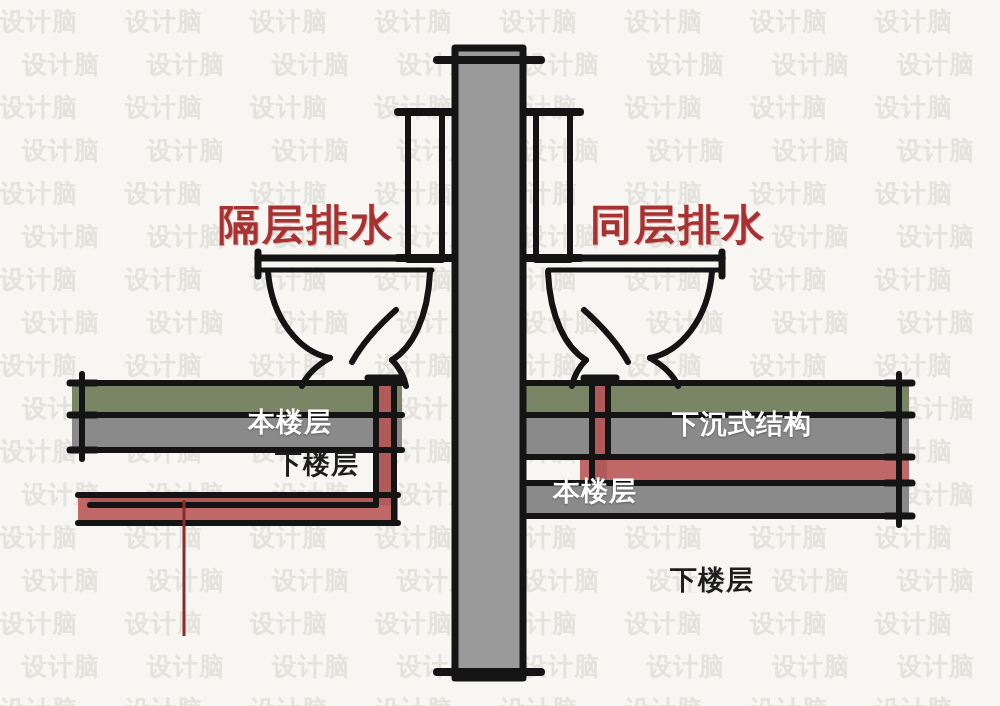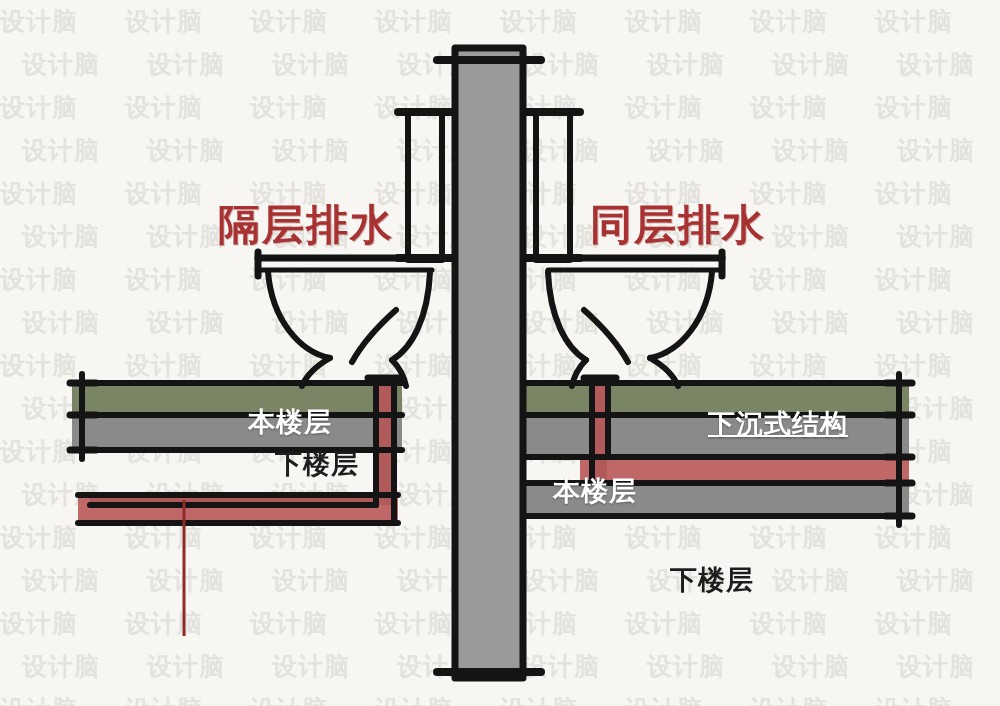--- a/index.html
+++ b/index.html
@@ -329,18 +329,18 @@
 
   <svg class="art" width="1000" height="706" viewBox="0 0 1000 706">
     <line id="leader" stroke="#8e2b28" stroke-width="3" x1="184" y1="500" x2="184" y2="636"></line>
   </svg>
 
   <div class="hdr" style="left:590px; top:197px;">同层排水</div>
   <div class="hdr" style="left:218px; top:197px;">隔层排水</div>
 
   <div class="lbl lbl-on-dark" style="left:248px; top:404px;">本楼层</div>
   <div class="lbl lbl-on-light" style="left:275px; top:446px;">下楼层</div>
-  <div class="lbl lbl-on-dark" style="left:708px; top:406px;text-decoration:underline;">下沉式结构</div>
+  <div class="lbl lbl-on-dark" style="left:672px; top:406px;">下沉式结构</div>
   <div class="lbl lbl-on-dark" style="left:553px; top:473px;">本楼层</div>
   <div class="lbl lbl-on-light" style="left:670px; top:562px;">下楼层</div>
 
 
 </div>
 
 </body></html>

